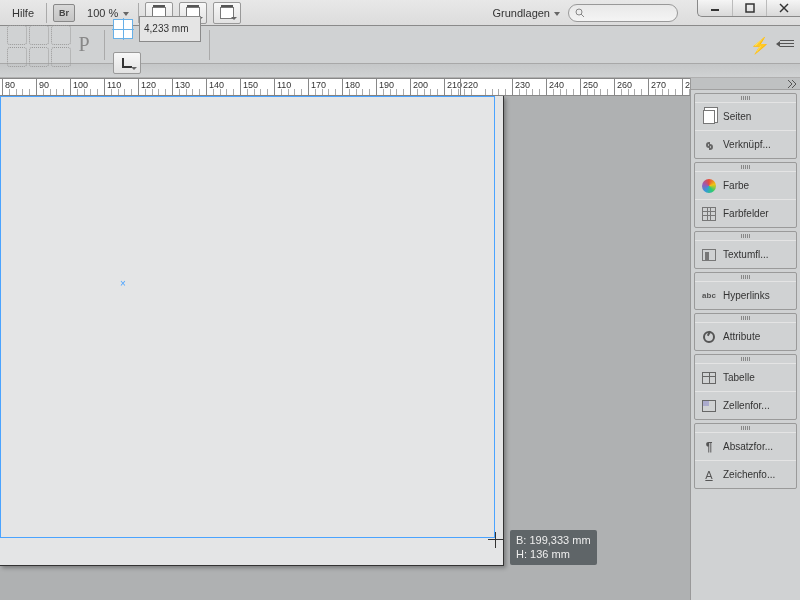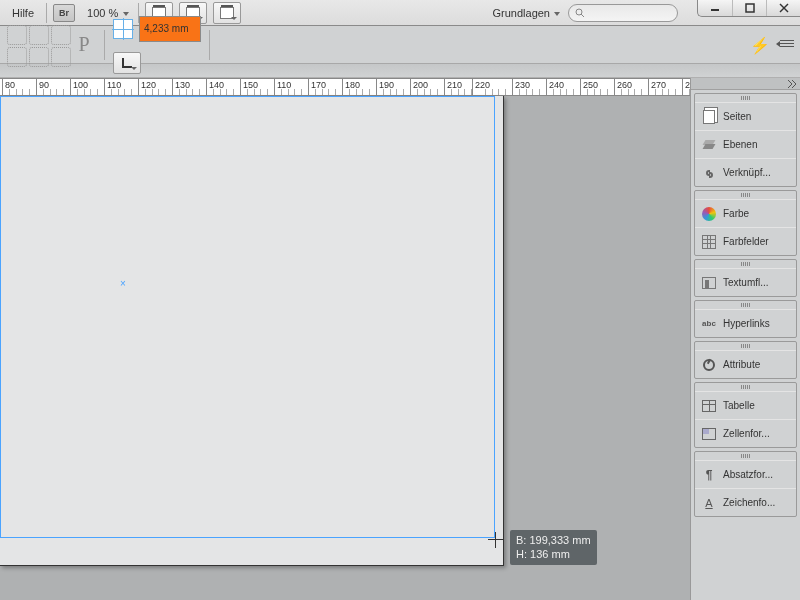--- a/index.html
+++ b/index.html
@@ -30,21 +30,21 @@
 
 .ctrlbar { height:38px; background:#d0d2d3; border-bottom:1px solid #a8a8a8; display:flex; align-items:center; padding:0 6px; gap:2px; position:relative; }
 .ctrlbar .tool-sq { width:20px; height:20px; border:1px dotted #999; border-radius:3px; margin:1px; }
 .ctrlbar .tool-grid { display:grid; grid-template-columns:repeat(3,20px); grid-template-rows:repeat(2,20px); gap:2px; }
 .ctrlbar .pglyph { width:24px; height:28px; display:flex; align-items:center; justify-content:center; font-family:Georgia,serif; font-size:20px; color:#888; }
 .ctrlbar .vsep { width:1px; height:30px; background:#aaa; margin:0 6px; }
 .ctrlbar .frame-ic { width:20px; height:20px; border:1px solid #67b0e8; background:#fff; position:relative; }
 .ctrlbar .frame-ic::before,.ctrlbar .frame-ic::after { content:''; position:absolute; background:#67b0e8; }
 .ctrlbar .frame-ic::before { left:-2px; right:-2px; top:50%; height:1px; }
 .ctrlbar .frame-ic::after { top:-2px; bottom:-2px; left:50%; width:1px; }
-.ctrlbar .measure { width:62px; height:18px; background:#f97316; border:1px solid #8a8a8a; display:flex; align-items:center; padding:12px 4px; color:#333; font-size:10px; }
+.ctrlbar .measure { width:62px; height:18px; background:#e5e5e5; border:1px solid #8a8a8a; display:flex; align-items:center; padding:12px 4px; color:#333; font-size:10px; }
 .ctrlbar .corner-tool { width:28px; height:22px; background:linear-gradient(#f8f8f8,#e2e2e2); border:1px solid #999; border-radius:2px; margin-top:6px; display:flex; align-items:center; justify-content:center; position:relative; }
 .ctrlbar .corner-tool::after { content:''; position:absolute; right:3px; bottom:3px; border-left:3px solid transparent; border-right:3px solid transparent; border-top:3px solid #666; }
 .ctrlbar .corner-tool span { width:10px; height:10px; border-left:2px solid #333; border-bottom:2px solid #333; }
 .ctrlbar .bolt { position:absolute; right:30px; top:10px; font-size:16px; color:#666; }
 .ctrlbar .menu-ic { position:absolute; right:6px; top:12px; width:14px; height:12px; }
 .ctrlbar .menu-ic span { display:block; height:1px; background:#555; margin:2px 0; }
 .ctrlbar .menu-ic::before { content:''; position:absolute; left:-4px; top:3px; border-top:3px solid transparent; border-bottom:3px solid transparent; border-right:4px solid #555; }
 
 
 .divider { height:14px; background:linear-gradient(#c5c7c8,#d0d2d3); border-bottom:1px solid #b0b0b0; }
@@ -272,21 +272,21 @@
     <div class="tick-minor" style="left: 423.6px;"></div>
     <div class="tick-minor" style="left: 430.4px;"></div>
     <div class="tick-minor" style="left: 437.2px;"></div>
     <div class="tick-major" style="left: 444px;">
       <span>210</span>
     </div>
     <div class="tick-minor" style="left: 450.8px;"></div>
     <div class="tick-minor" style="left: 457.6px;"></div>
     <div class="tick-minor" style="left: 464.4px;"></div>
     <div class="tick-minor" style="left: 471.2px;"></div>
-    <div class="tick-major" style="left: 472px;">
+    <div class="tick-major" style="left: 460px;">
       <span>220</span>
     </div>
     <div class="tick-minor" style="left: 484.8px;"></div>
     <div class="tick-minor" style="left: 491.6px;"></div>
     <div class="tick-minor" style="left: 498.4px;"></div>
     <div class="tick-minor" style="left: 505.2px;"></div>
     <div class="tick-major" style="left: 512px;">
       <span>230</span>
     </div>
     <div class="tick-minor" style="left: 518.8px;"></div>
@@ -354,26 +354,20 @@
           <i></i>
         </div>
         <div class="pitem">
           <div class="picon">
             <div class="i-pages"></div>
           </div>
           <div class="plabel">Seiten</div>
         </div>
         <div class="pitem">
           <div class="picon">
-            <div class="i-layers"></div>
-          </div>
-          <div class="plabel">Ebenen</div>
-        </div>
-        <div class="pitem">
-          <div class="picon">
             <svg class="i-links" viewBox="0 0 14 14">
               <path d="M4 7a3 3 0 013-3h1v2H7a1 1 0 000 2h1v2H7a3 3 0 01-3-3zm3-1h1a3 3 0 010 6H7v-2h1a1 1 0 000-2H7z" fill="#666"></path>
             </svg>
           </div>
           <div class="plabel">Verknüpf...</div>
         </div>
       </div>
       <div class="pgroup">
         <div class="grip">
           <i></i>

